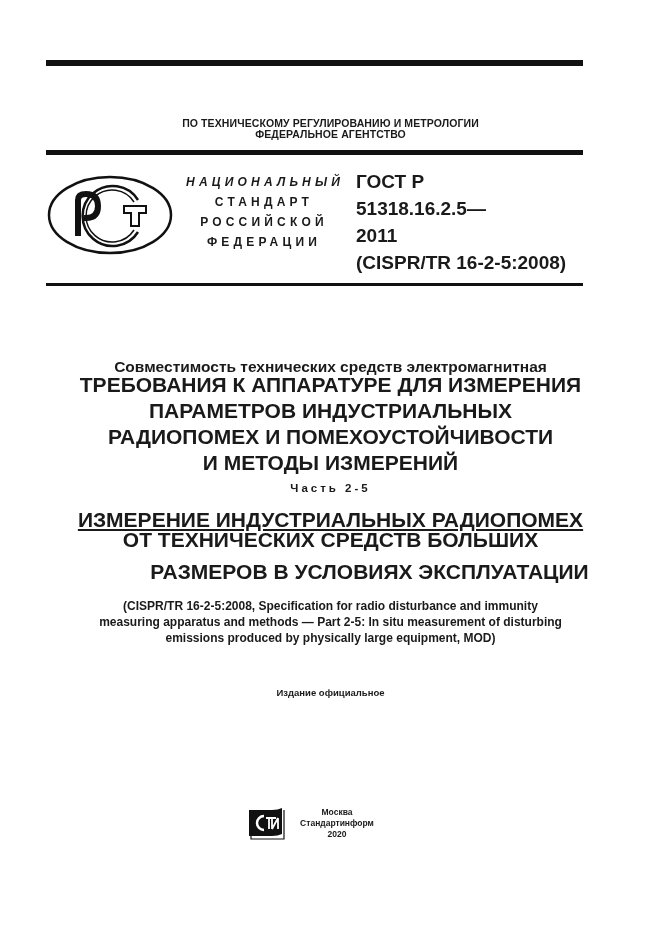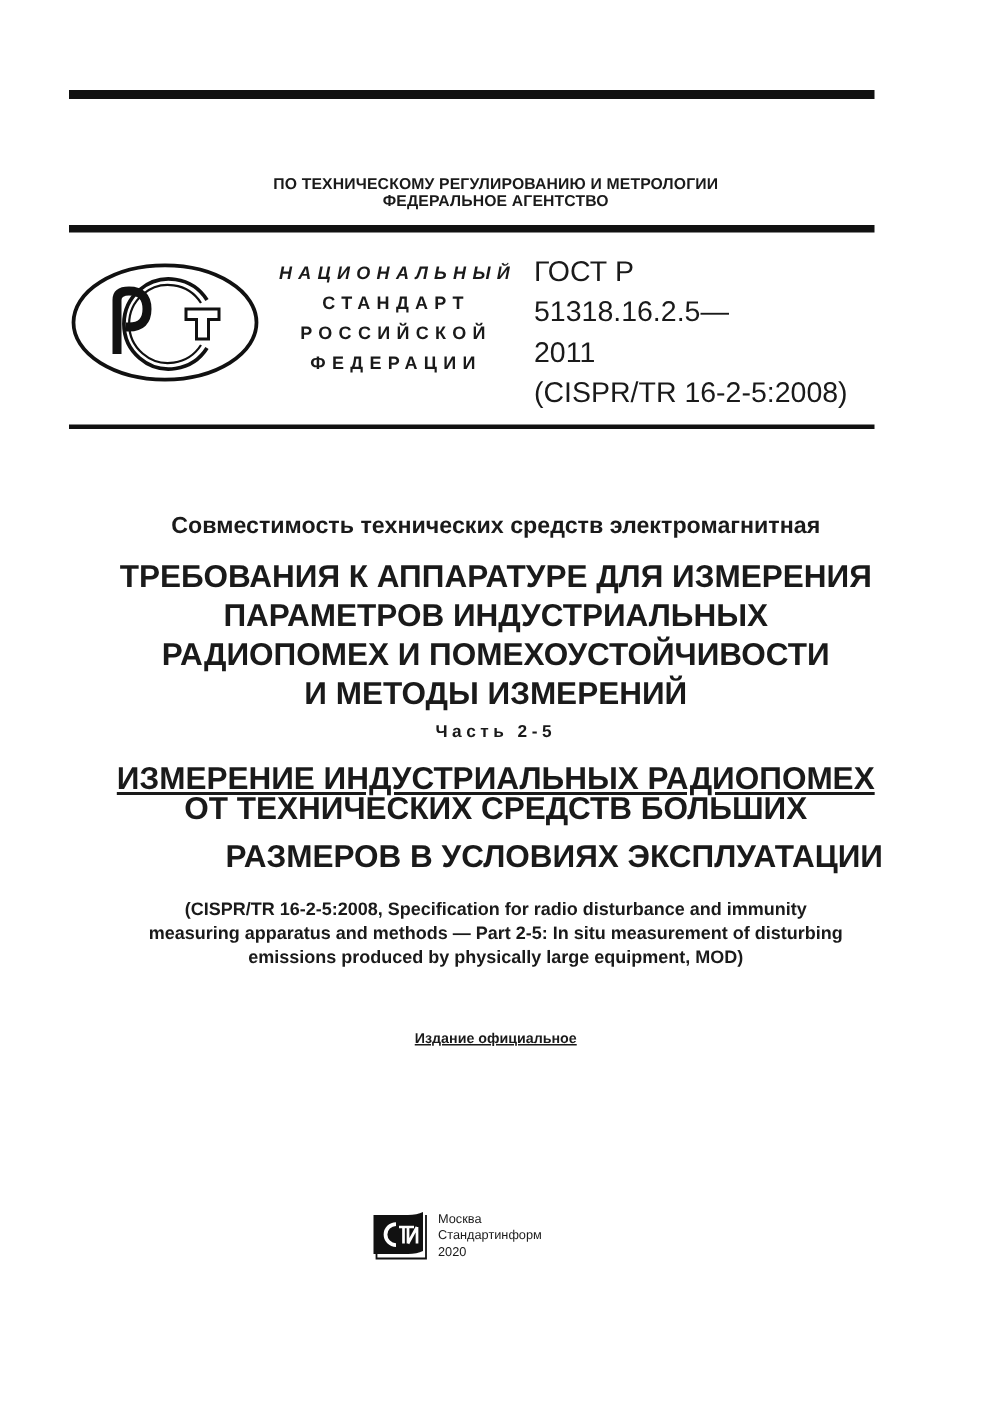--- a/index.html
+++ b/index.html
@@ -3,27 +3,27 @@
 <meta charset="utf-8">
 <style>
   html, body { margin:0; padding:0; background:#ffffff; }
   body { width:661px; height:935px; position:relative; overflow:hidden;
          font-family:"Liberation Sans", sans-serif; color:#1a1a1a; }
   .abs { position:absolute; }
   .rule { position:absolute; left:46px; width:537px; background:#111; }
   .center { text-align:center; left:0; width:661px; }
   .agency { font-weight:bold; font-size:10.5px; letter-spacing:0.1px; }
   .spaced { font-weight:bold; font-size:12px; letter-spacing:4.2px; text-align:center; width:180px; left:174px; line-height:20px; }
-  .gost { left:356px; font-weight:normal; font-size:19px; line-height:24px; }
-  .subject { font-weight:bold; font-size:15.5px; }
+  .gost { left:356px; font-weight:bold; font-size:19px; line-height:24px; }
+  .subject { font-weight:bold; font-size:15.5px;margin-top:16px; }
   .bigtitle { font-weight:bold; font-size:21px; line-height:24px; }
   .part { font-weight:bold; font-size:11.5px; letter-spacing:3px; }
   .engref { font-weight:bold; font-size:12px; line-height:15.5px; }
-  .edition { font-weight:bold; font-size:9.5px;text-decoration:underline; }
-  .pub { font-weight:normal; font-size:8.5px; line-height:11px; left:292px; width:90px; }
+  .edition { font-weight:bold; font-size:9.5px; }
+  .pub { font-weight:bold; font-size:8.5px; line-height:11px; text-align:center; left:292px; width:90px; }
 </style>
 </head>
 <body>
 
 <div class="rule" style="top:60px;height:6px;"></div>
 <div class="rule" style="top:150px;height:5px;"></div>
 <div class="rule" style="top:283px;height:3px;"></div>
 
 <div class="abs center agency" style="top:89px;margin-top:39px;">ФЕДЕРАЛЬНОЕ АГЕНТСТВО</div>
 <div class="abs center agency" style="top:117px;">ПО ТЕХНИЧЕСКОМУ РЕГУЛИРОВАНИЮ И МЕТРОЛОГИИ</div>

